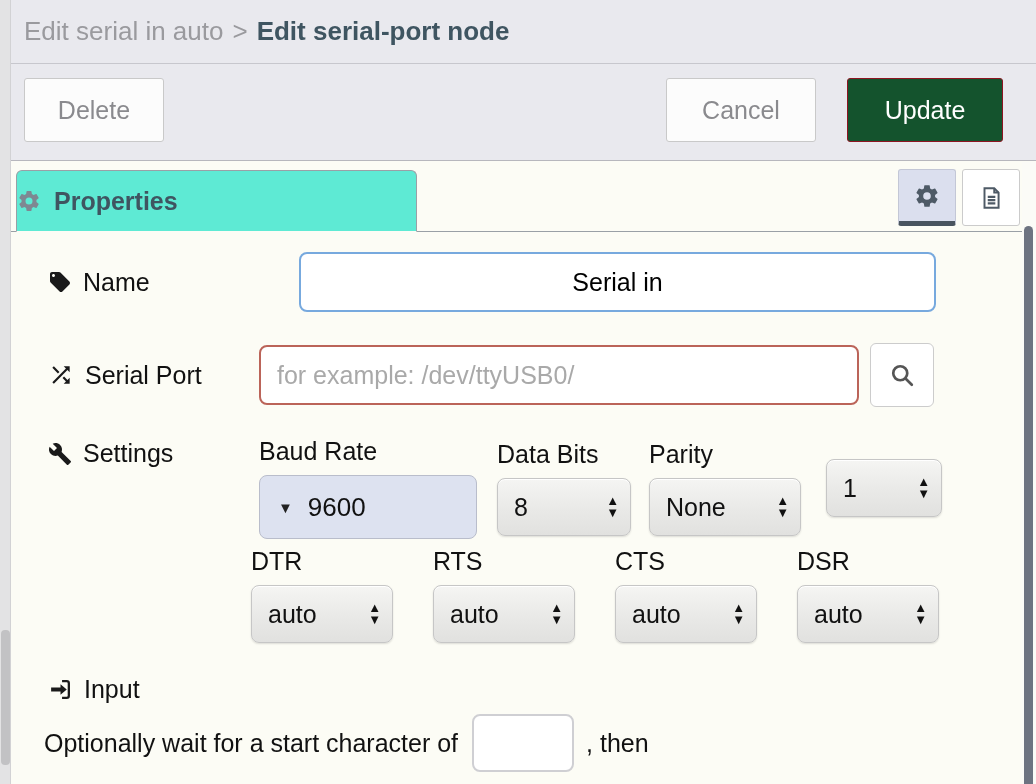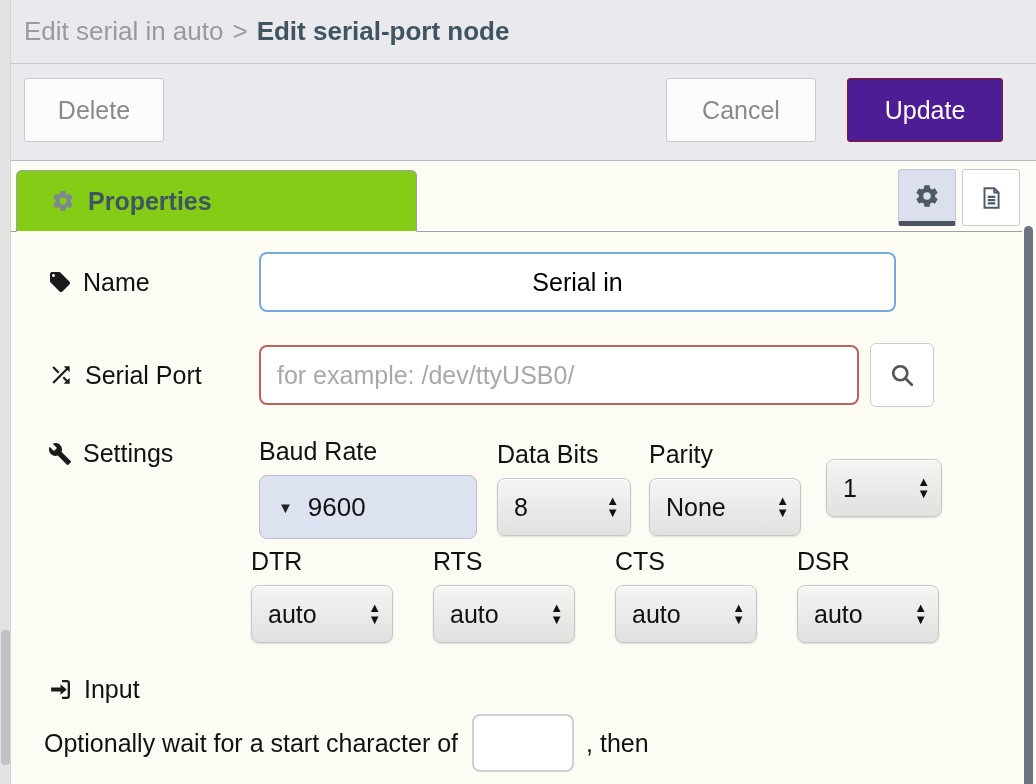--- a/index.html
+++ b/index.html
@@ -18,41 +18,41 @@
   .crumb-parent { color:#9a9a9e; }
   .crumb-sep { color:#9a9a9e; margin:0 9px; }
   .crumb-current { color:#3f5561; font-weight:bold; }
 
   
   .toolbar { height:97px; background:#e9e9ee; border-bottom:1px solid #b7b7bd; display:flex; align-items:center; padding:0 33px 4px 13px; }
   .btn { height:64px; font-size:25px; border-radius:3px; font-family:inherit; cursor:pointer; }
   .btn-plain { background:#fcfcfc; border:1px solid #c9c9c9; color:#8a8a8e; }
   .btn-delete { width:140px; }
   .btn-cancel { width:150px; margin-left:auto; margin-right:31px; }
-  .btn-update { width:156px; background:#4c1d95; border:1px solid #8d1521; color:#fff; }
+  .btn-update { width:156px; background:#14532d; border:1px solid #8d1521; color:#fff; }
 
   
   .body { position:absolute; top:162px; left:0; right:0; bottom:0; background:#fcfcf5; }
 
   
   .tabrow { height:70px; display:flex; align-items:flex-end; border-bottom:1px solid #9aa0a6; margin-right:14px; }
   .tab { position:relative; z-index:2; width:401px; height:62px; margin-left:5px; margin-bottom:-1px;
-         background:#84cc16; border:1px solid #9aa0a6; border-bottom:1px solid #fcfcf5; border-radius:6px 6px 0 0;
-         display:flex; align-items:center; gap:13px; padding-left:34px; font-size:25px; font-weight:bold; color:#3f5561; }
+         background:#5eead4; border:1px solid #9aa0a6; border-bottom:1px solid #fcfcf5; border-radius:6px 6px 0 0;
+         display:flex; align-items:center; gap:13px; font-size:25px; font-weight:bold; color:#3f5561; }
   .tab .icon { color:#7e8892; }
   .toggles { margin-left:auto; display:flex; gap:6px; margin-bottom:5px; margin-right:2px; }
   .toggle-btn { width:58px; height:57px; background:#fff; border:1px solid #cbcbcb; border-radius:3px; display:flex; align-items:center; justify-content:center; color:#4e5a66; cursor:pointer; }
   .toggle-btn.active { background:#dbdfee; border-color:#c3c7d6; border-bottom:5px solid #49545f; }
 
   
   .row { display:flex; align-items:center; padding-left:37px; }
   .row-label { width:211px; display:flex; align-items:center; gap:11px; font-size:25px; color:#111; flex-shrink:0; }
   .row-label .icon { color:#1a1a1a; }
 
-  .row-name { margin-top:20px; }
+  .row-name { margin-top:20px;gap:40px; }
   .input-name { width:637px; height:60px; border:2px solid #77a9de; border-radius:8px; font-size:25px; color:#000000; padding:0 16px; background:#fff; outline:none; font-family:inherit;text-align:center; }
 
   .row-port { margin-top:31px; }
   .input-port { width:600px; height:60px; border:2px solid #bb6459; border-radius:8px; font-size:25px; color:#333; padding:0 16px; background:#fff; outline:none; font-family:inherit; }
   .input-port::placeholder { color:#a9a9a9; opacity:1; }
   .search-btn { width:64px; height:64px; margin-left:11px; background:#fff; border:1px solid #ccc; border-radius:6px; display:flex; align-items:center; justify-content:center; color:#555; cursor:pointer; }
 
   .settings { margin-top:30px; display:flex; align-items:flex-start; padding-left:37px; }
   .settings .row-label { padding-top:2px; }
   .grid-row { display:flex; }

